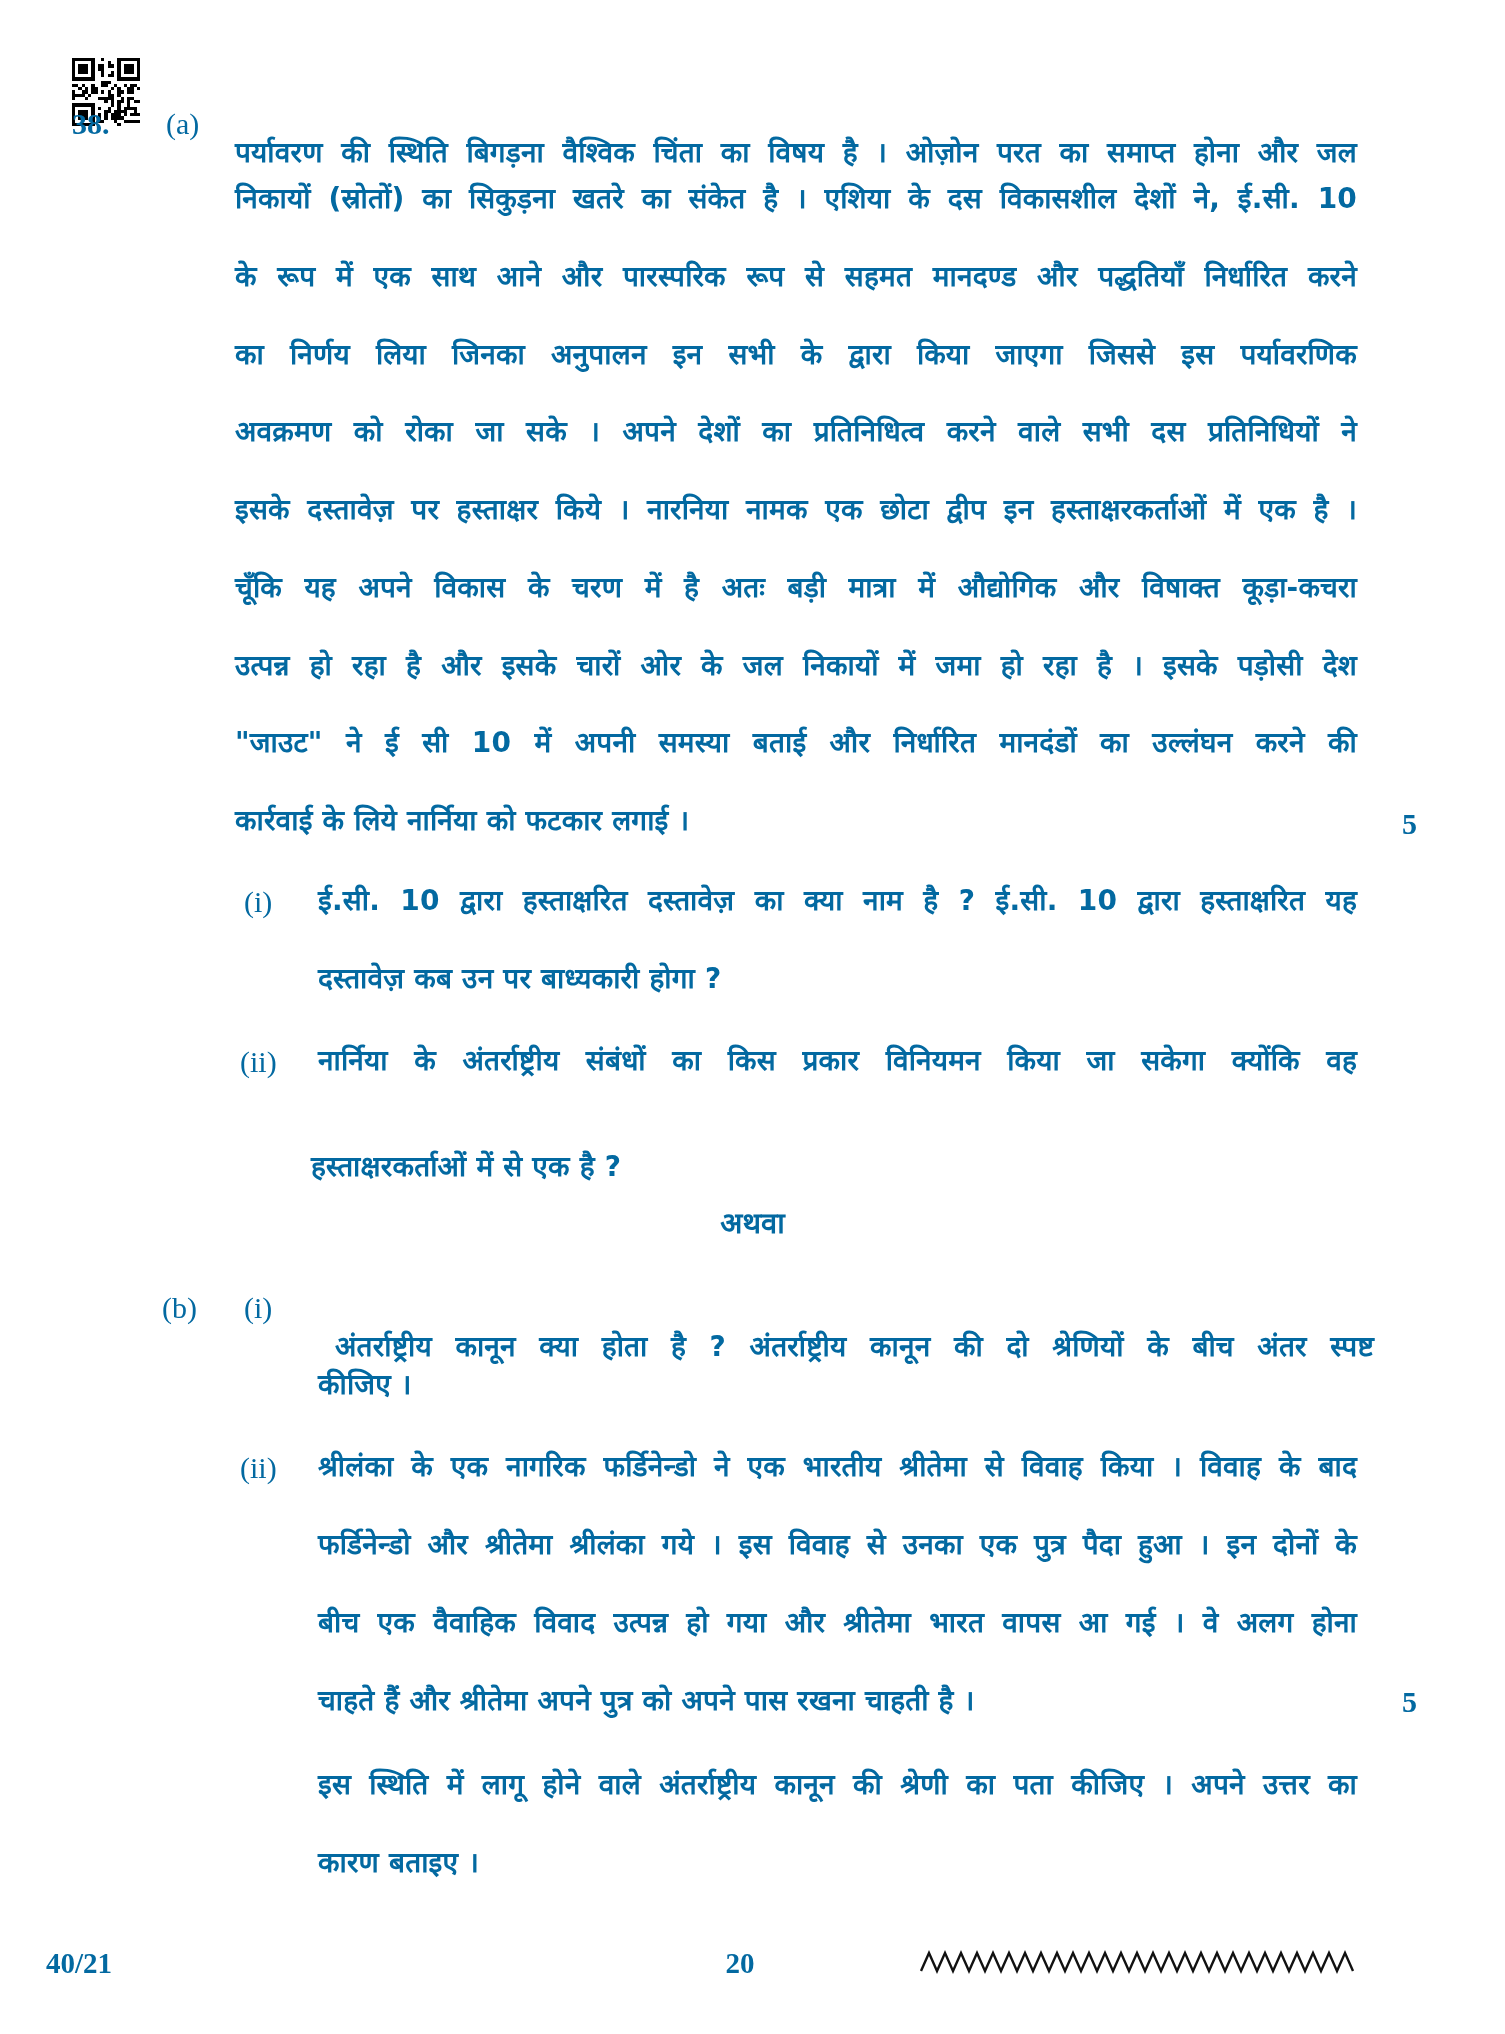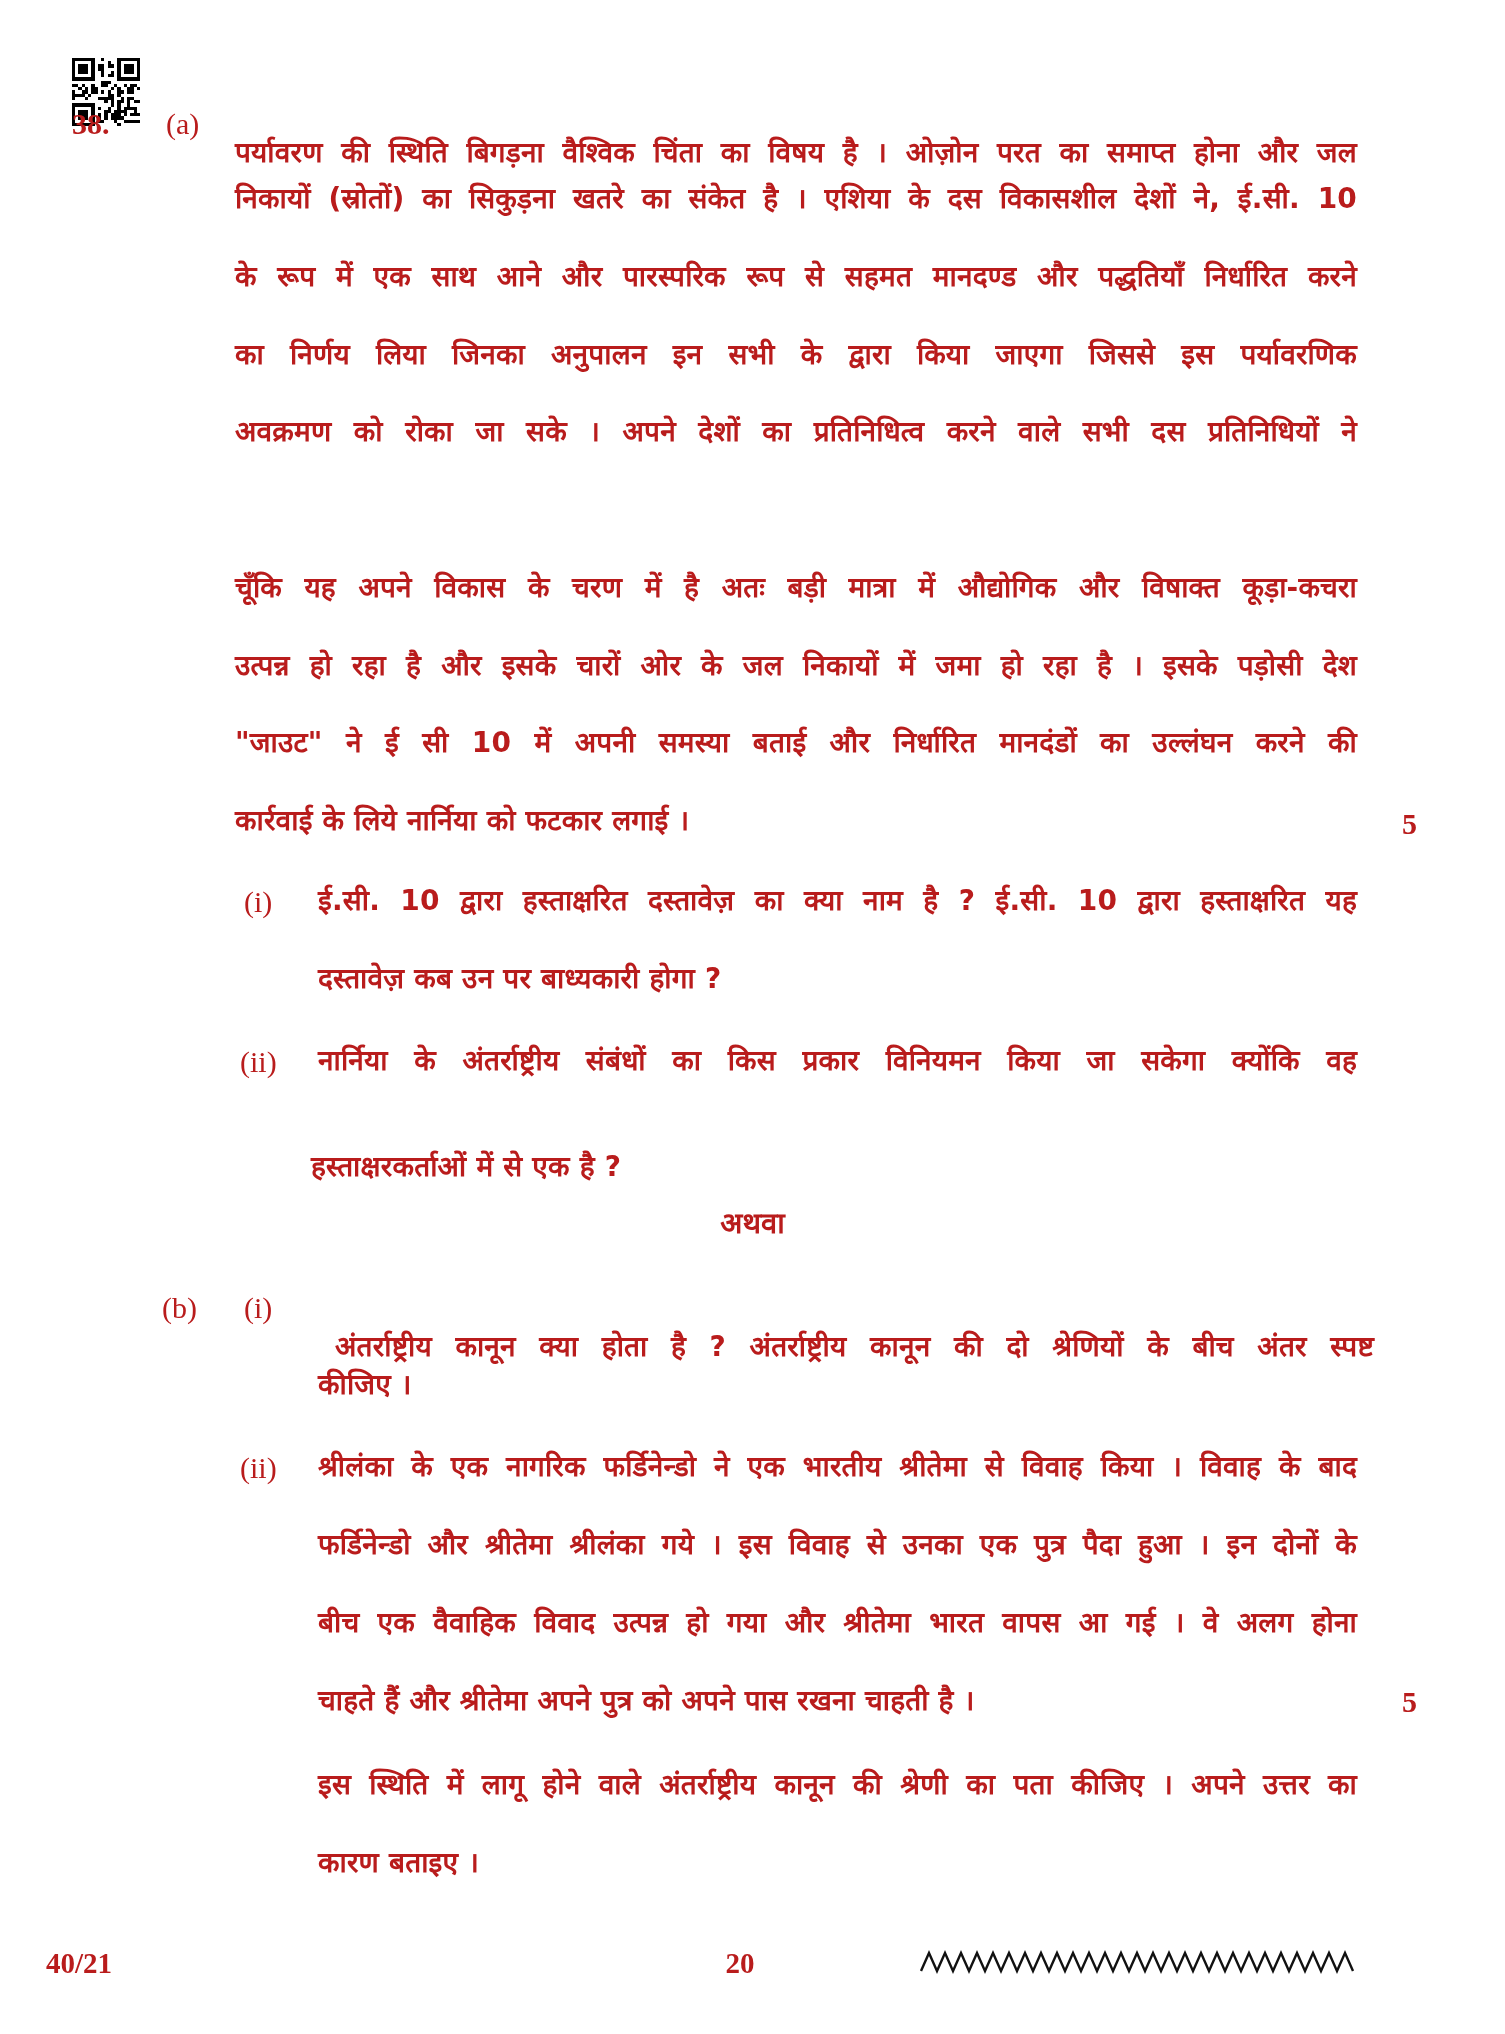--- a/index.html
+++ b/index.html
@@ -1,21 +1,21 @@
 <!DOCTYPE html>
 <html><head>
 <meta charset="utf-8">
 <style>
   html,body{margin:0;padding:0;background:#e8e8e8;}
   .page{
     position:relative;
     width:1505px;height:2034px;
     background:#ffffff;
     font-family:"DejaVu Sans",sans-serif;
-    color:#b91c1c;
+    color:#0369a1;
     overflow:hidden;
   }
   
   .dline{
     position:absolute;
     font-size:28px;
     font-weight:600;
     line-height:1.35;
     white-space:nowrap;
     text-align:justify;
@@ -199,20 +199,21 @@
     </svg>
 
   <div class="serif" style="left:72px;top:106px;">38.</div>
   <div class="serif plain" style="left:166px;top:106px;">(a)</div>
 
   <div class="dline" style="left:235px;top:102px;width:1122px;margin-top:32px;">पर्यावरण की स्थिति बिगड़ना वैश्विक चिंता का विषय है । ओज़ोन परत का समाप्त होना और जल</div>
   <div class="dline" style="left:235px;top:180px;width:1122px;">निकायों (स्रोतों) का सिकुड़ना खतरे का संकेत है । एशिया के दस विकासशील देशों ने, ई.सी. 10</div>
   <div class="dline" style="left:235px;top:258px;width:1122px;">के रूप में एक साथ आने और पारस्परिक रूप से सहमत मानदण्ड और पद्धतियाँ निर्धारित करने</div>
   <div class="dline" style="left:235px;top:336px;width:1122px;">का निर्णय लिया जिनका अनुपालन इन सभी के द्वारा किया जाएगा जिससे इस पर्यावरणिक</div>
   <div class="dline" style="left:235px;top:413px;width:1122px;">अवक्रमण को रोका जा सके । अपने देशों का प्रतिनिधित्व करने वाले सभी दस प्रतिनिधियों ने</div>
+  <div class="dline" style="left:235px;top:491px;width:1122px;">इसके दस्तावेज़ पर हस्ताक्षर किये । नारनिया नामक एक छोटा द्वीप इन हस्ताक्षरकर्ताओं में एक है ।</div>
   <div class="dline" style="left:235px;top:569px;width:1122px;">चूँकि यह अपने विकास के चरण में है अतः बड़ी मात्रा में औद्योगिक और विषाक्त कूड़ा-कचरा</div>
   <div class="dline" style="left:235px;top:647px;width:1122px;">उत्पन्न हो रहा है और इसके चारों ओर के जल निकायों में जमा हो रहा है । इसके पड़ोसी देश</div>
   <div class="dline" style="left:235px;top:724px;width:1122px;">"जाउट" ने ई सी 10 में अपनी समस्या बताई और निर्धारित मानदंडों का उल्लंघन करने की</div>
   <div class="dline short" style="left:235px;top:802px;width:1122px;">कार्रवाई के लिये नार्निया को फटकार लगाई ।</div>
 
   <div class="marks" style="left:1402px;top:806px;">5</div>
 
   <div class="serif plain" style="left:244px;top:884px;">(i)</div>
   <div class="dline" style="left:318px;top:882px;width:1039px;">ई.सी. 10 द्वारा हस्ताक्षरित दस्तावेज़ का क्या नाम है ? ई.सी. 10 द्वारा हस्ताक्षरित यह</div>
   <div class="dline short" style="left:318px;top:960px;width:1039px;">दस्तावेज़ कब उन पर बाध्यकारी होगा ?</div>

